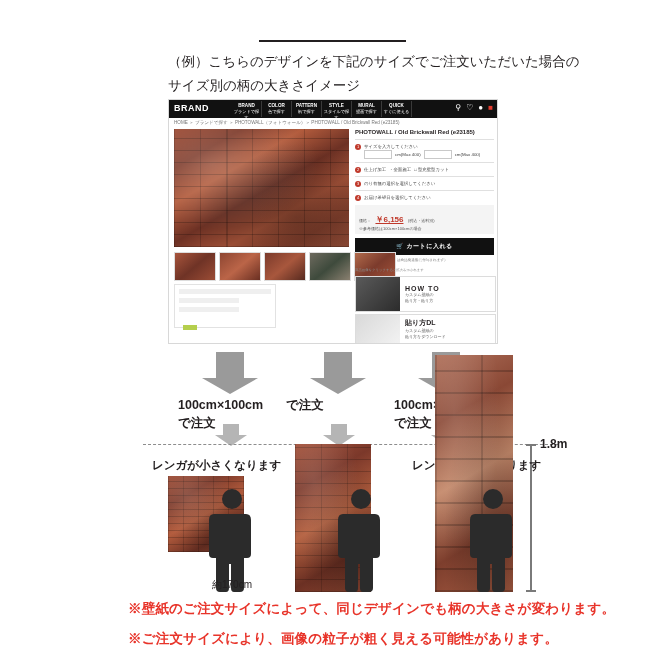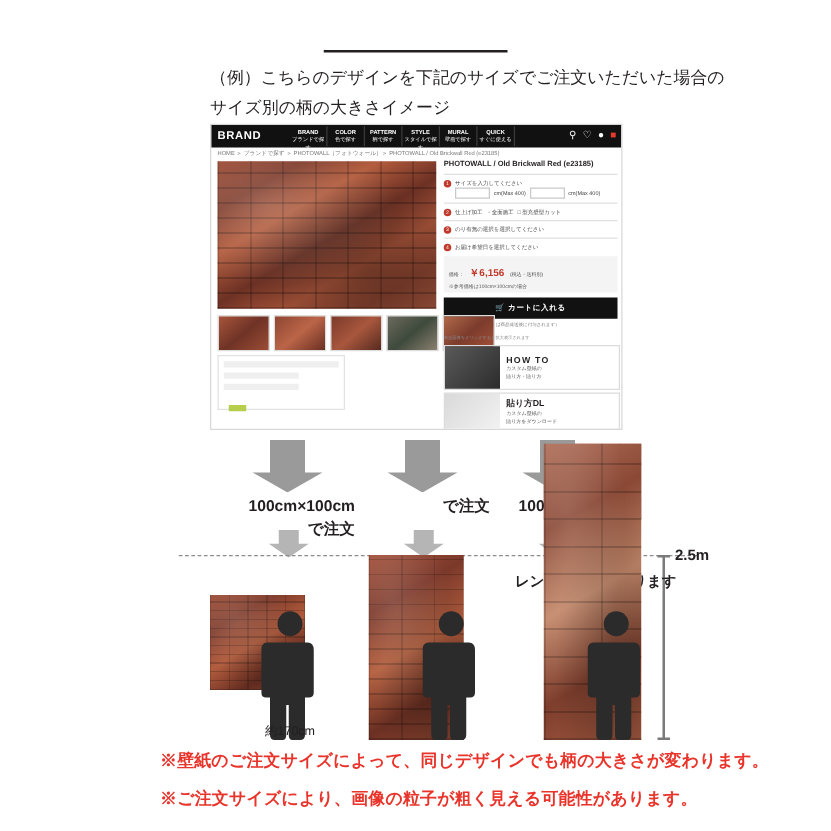--- a/index.html
+++ b/index.html
@@ -88,21 +88,21 @@
   .num{
     display:inline-block;width:6px;height:6px;border-radius:50%;
     background:#c0392b;color:#fff;font-size:4px;line-height:6px;text-align:center;flex:none;
   }
   .inp{
     display:inline-block;width:26px;height:7px;border:1px solid #c9c9c9;background:#fff;
   }
   .price-box{
     margin-top:4px;background:#f4f4f4;padding:3px 4px;
   }
-  .price-main{font-size:8px;font-weight:bold;color:#c0392b;}
+  .price-main{font-size:8px;font-weight:bold;color:#c0392b;text-decoration:underline;}
   .price-sub{font-size:4px;color:#555;}
   .cart-btn{
     margin-top:4px;background:#111;color:#fff;text-align:center;
     font-size:6px;padding:4px 0;font-weight:bold;letter-spacing:0.5px;
   }
   .note{font-size:3.6px;color:#777;line-height:1.5;margin-top:3px;}
 
   
   .thumbs{position:absolute;left:5px;top:152px;display:flex;gap:3px;}
   .thumb{width:40px;height:27px;border:1px solid #ddd;}
@@ -137,21 +137,21 @@
   .dl-txt .h{font-size:7px;font-weight:bold;}
   .dl-txt .s{font-size:4px;color:#555;line-height:1.5;}
   .bz-note2{
     position:absolute;left:186px;top:168px;width:139px;font-size:3.4px;color:#888;line-height:1.4;
   }
 
   
   .arrow{position:absolute;}
   .arrow svg{display:block;}
   .size-label{
-    position:absolute;font-size:12.5px;font-weight:bold;text-align:right;line-height:1.45;
+    position:absolute;font-size:12.5px;font-weight:bold;text-align:left;line-height:1.45;
   }
 
   
   .prev-strip{
     position:absolute;left:435px;top:355px;width:78px;height:60px;
     background:
       repeating-linear-gradient(0deg, rgba(0,0,0,0.18) 0 1.5px, rgba(0,0,0,0) 1.5px 14px),
       repeating-linear-gradient(90deg, rgba(0,0,0,0.14) 0 1.5px, rgba(0,0,0,0) 1.5px 30px),
       linear-gradient(160deg,#b6755a,#8e4a34,#c08064,#7d3d2c);
     background-blend-mode:multiply,multiply,normal;
@@ -409,22 +409,25 @@
       </svg>
   </div>
   <div class="arrow" style="left:430px;top:424px;">
     <svg width="34" height="22" viewBox="0 0 34 22">
         <polygon points="9,0 25,0 25,11 33,11 17,22 1,11 9,11" fill="#b5b5b5"></polygon>
       </svg>
   </div>
 
   <div class="dashed"></div>
   <div class="meas"></div>
-  <div class="meas-label">2.5m</div>
-
+  <div class="meas-label">1.8m</div>
+
+  <div class="sample-label" style="left:152px;top:458px;">
+    <span>レンガが</span><em>小さく</em><span>なります</span>
+  </div>
   <div class="sample-label" style="left:412px;top:458px;">
     <span>レンガが</span><em>大きく</em><span>なります</span>
   </div>
 
   <div class="panel brick-sm" style="left:168px;top:476px;width:76px;height:76px;"></div>
   <div class="panel brick-md" style="left:295px;top:444px;width:76px;height:148px;"></div>
   <div class="panel brick-lg" style="left:435px;top:355px;width:78px;height:237px;"></div>
 
   <div class="person" style="left:209px;top:486px;">
     <svg width="46" height="106" viewBox="0 0 46 106">

